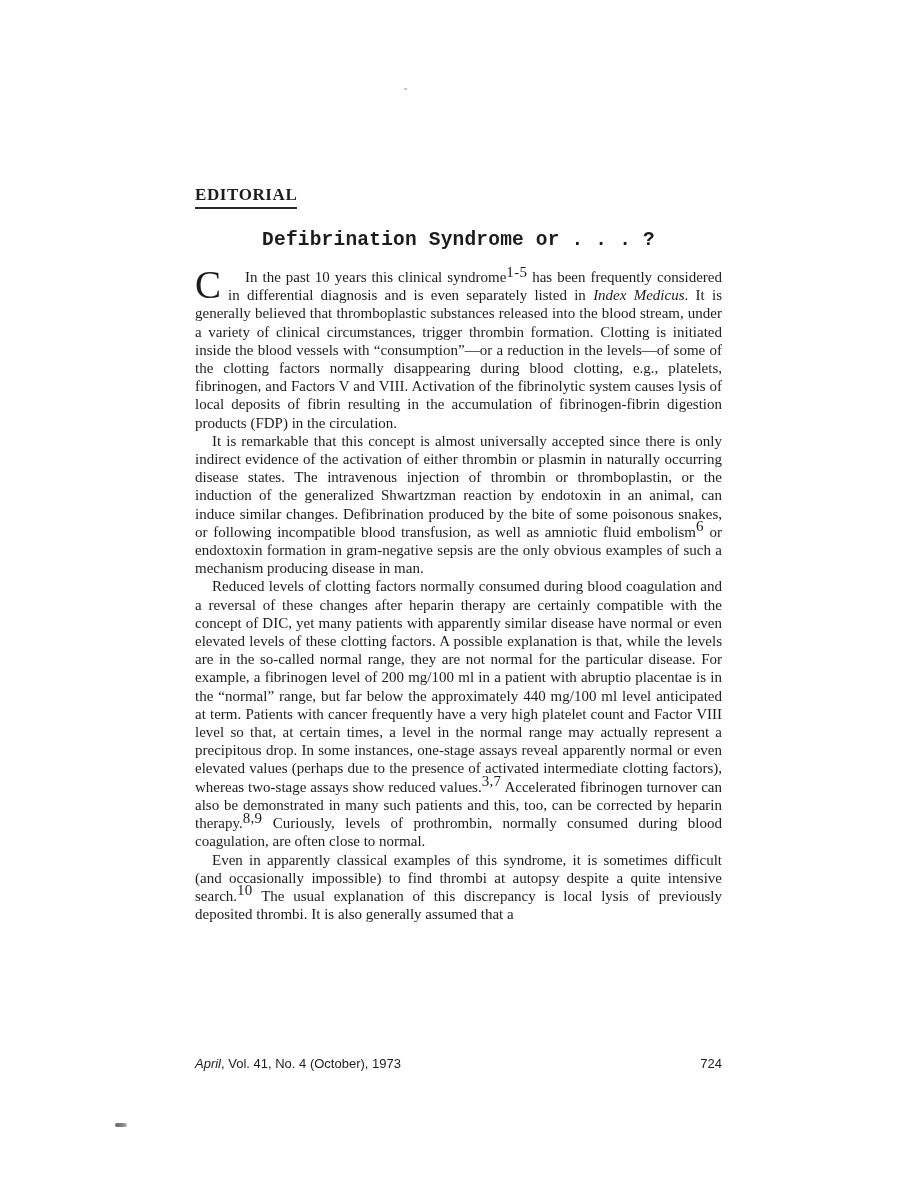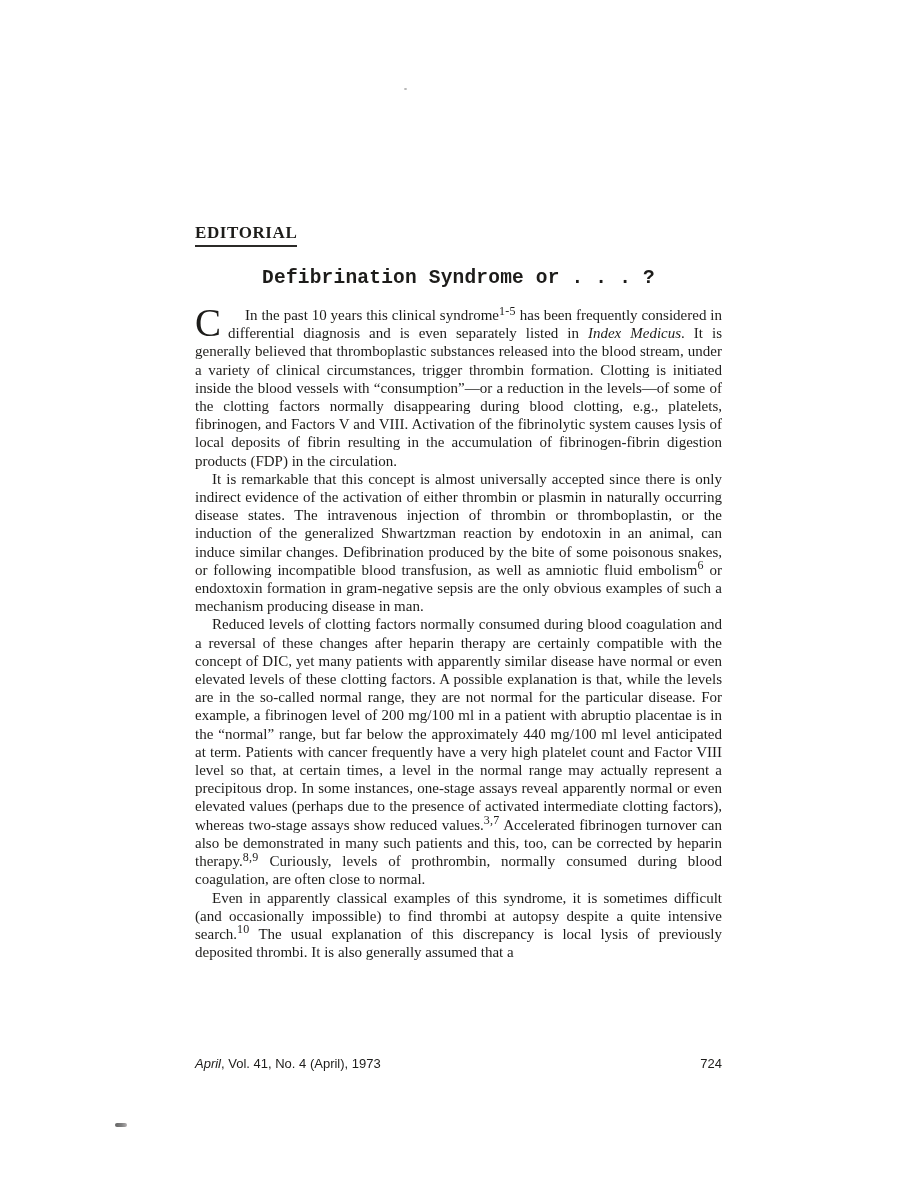--- a/index.html
+++ b/index.html
@@ -13,21 +13,20 @@
   }
   .content { position:absolute; left:195px; top:185px; width:527px; }
 
   .section-label {
     display:inline-block;
     font-weight:bold;
     font-size:17px;
     letter-spacing:0.6px;
     padding-bottom:2px;
     border-bottom:2.5px solid #2b2a28;
-    margin-top:38px;
   }
 
   .title {
     margin:20px 0 0 0;
     text-align:center;
     font-size:19.5px;
     font-weight:bold;
     letter-spacing:0.2px;
     font-family:Liberation Mono, monospace;
   }
@@ -42,21 +41,21 @@
   .par.indent { text-indent:17px; }
 
   .dropcap {
     float:left;
     font-size:39px;
     line-height:30px;
     margin:2px 7px 0 0;
   }
 
   sup.ref {
-    font-size:12px;
+    font-size:15px;
     line-height:0;
     vertical-align:baseline;
     position:relative;
     top:-5.5px;
     letter-spacing:0.3px;
   }
 
   .ital { font-style:italic; }
 
   .footer {
@@ -109,19 +108,19 @@
       <p class="par indent"><span>It is remarkable that this concept is almost universally accepted since there is only indirect evidence of the activation of either thrombin or plasmin in naturally occurring disease states. The intravenous injection of thrombin or thromboplastin, or the induction of the generalized Shwartzman reaction by endotoxin in an animal, can induce similar changes. Defibrination produced by the bite of some poisonous snakes, or following incompatible blood transfusion, as well as amniotic fluid embolism</span><sup class="ref">6</sup><span> or endoxtoxin formation in gram-negative sepsis are the only obvious examples of such a mechanism producing disease in man.</span></p>
 
       <p class="par indent"><span>Reduced levels of clotting factors normally consumed during blood coagulation and a reversal of these changes after heparin therapy are certainly compatible with the concept of DIC, yet many patients with apparently similar disease have normal or even elevated levels of these clotting factors. A possible explanation is that, while the levels are in the so-called normal range, they are not normal for the particular disease. For example, a fibrinogen level of 200 mg/100 ml in a patient with abruptio placentae is in the “normal” range, but far below the approximately 440 mg/100 ml level anticipated at term. Patients with cancer frequently have a very high platelet count and Factor VIII level so that, at certain times, a level in the normal range may actually represent a precipitous drop. In some instances, one-stage assays reveal apparently normal or even elevated values (perhaps due to the presence of activated intermediate clotting factors), whereas two-stage assays show reduced values.</span><sup class="ref">3,7</sup><span> Accelerated fibrinogen turnover can also be demonstrated in many such patients and this, too, can be corrected by heparin therapy.</span><sup class="ref">8,9</sup><span> Curiously, levels of prothrombin, normally consumed during blood coagulation, are often close to normal.</span></p>
 
       <p class="par indent"><span>Even in apparently classical examples of this syndrome, it is sometimes difficult (and occasionally impossible) to find thrombi at autopsy despite a quite intensive search.</span><sup class="ref">10</sup><span> The usual explanation of this discrepancy is local lysis of previously deposited thrombi. It is also generally assumed that a</span></p>
 
     </div>
   </div>
 
   <div class="footer">
-    <div class="citation"><i>April</i><span>, Vol. 41, No. 4 (April), 1973</span></div>
+    <div class="citation"><i>April</i><span>, Vol. 41, No. 4 (October), 1973</span></div>
     <div class="pageno">724</div>
   </div>
 
   <div class="smudge"></div>
 
 </div>
 
 </body></html>

